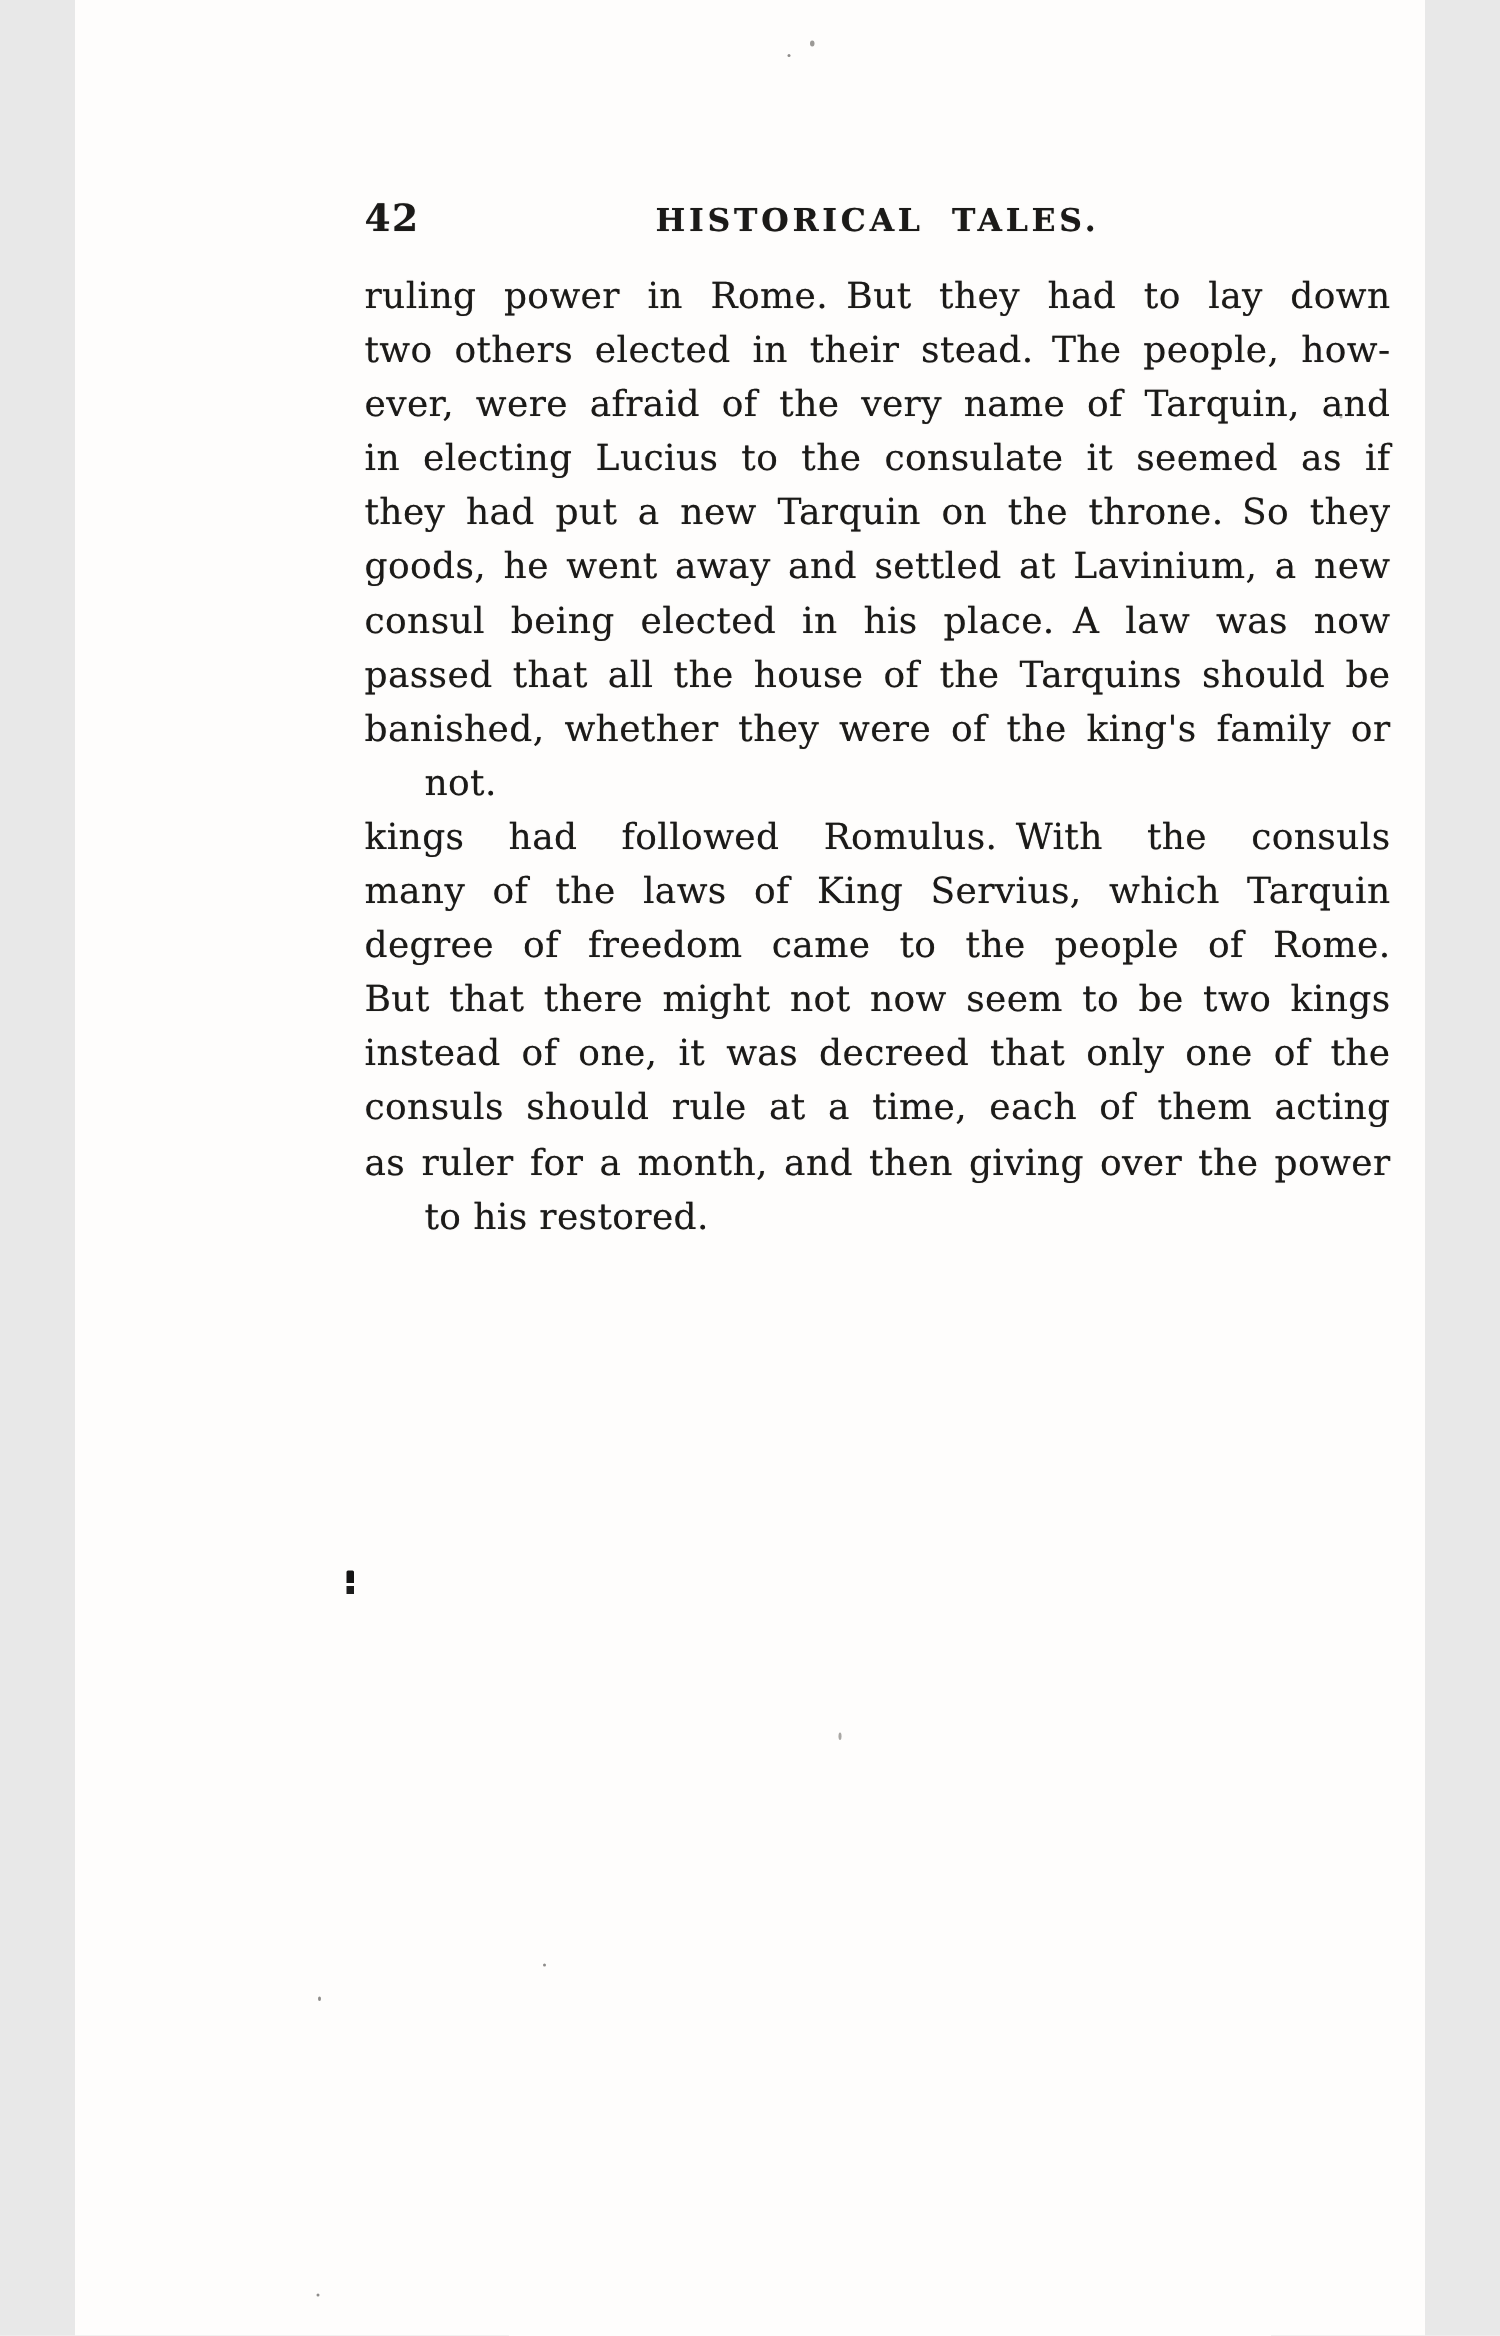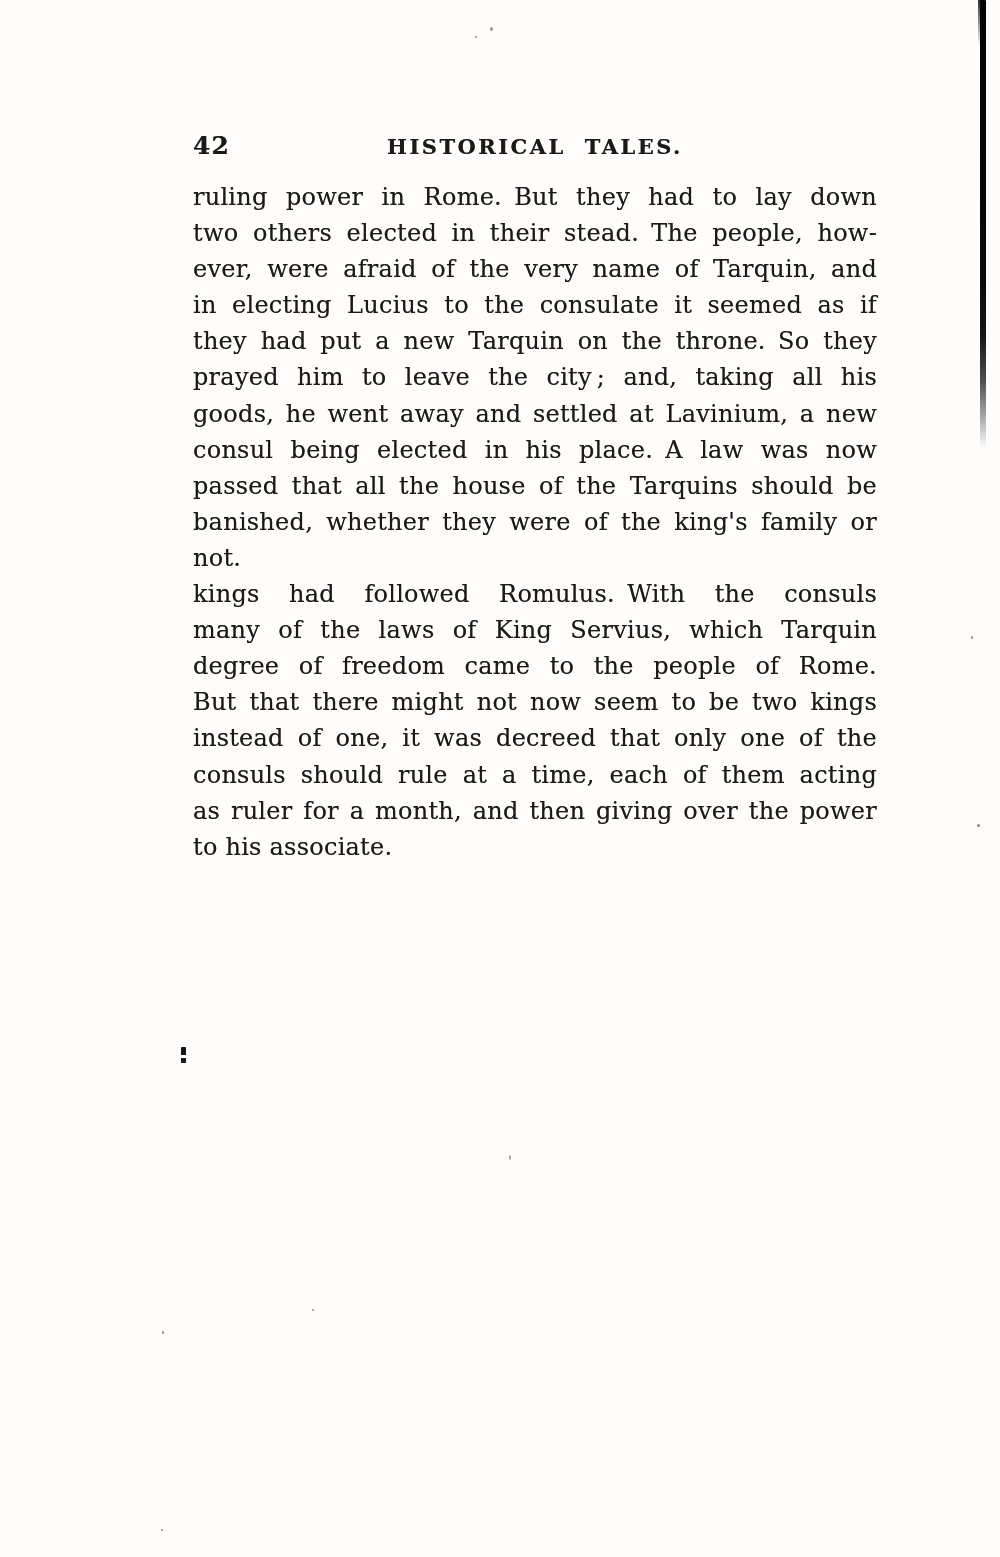--- a/index.html
+++ b/index.html
@@ -2,21 +2,21 @@
 <html><head>
 <meta charset="utf-8">
 <style>
   html, body {
     margin: 0;
     padding: 0;
     background: #e8e8e8;
   }
   .page {
     position: relative;
-    width: 1000px;
+    width: 900px;
     height: 1557px;
     margin: 0 auto;
     background: #fefdfc;
     overflow: hidden;
     font-family: "DejaVu Serif", "Liberation Serif", serif;
     color: #1b1a18;
   }
 
   
   .running-header {
@@ -59,20 +59,21 @@
     letter-spacing: 0.25px;
     text-shadow: 0 0 0.45px rgba(25,22,20,0.55);
   }
   .text-line {
     text-align: justify;
     text-align-last: justify;
     white-space: normal;
   }
   .text-line.para-end {
     text-align-last: left;
+    margin-left: 40px;
   }
   .text-line.indented {
     padding-left: 30px;
   }
 
   
   .scan-bar {
     position: absolute;
     top: 0;
     left: 980px;
@@ -129,37 +130,36 @@
   </div>
 
   <div class="text-block">
 
     <div>
       <div class="text-line">ruling power in Rome. But they had to lay down</div>
       <div class="text-line">two others elected in their stead. The people, how-</div>
       <div class="text-line">ever, were afraid of the very name of Tarquin, and</div>
       <div class="text-line">in electing Lucius to the consulate it seemed as if</div>
       <div class="text-line">they had put a new Tarquin on the throne. So they</div>
-      <div class="text-line">prayed him to leave the city ; and, taking all his</div>
       <div class="text-line">goods, he went away and settled at Lavinium, a new</div>
       <div class="text-line">consul being elected in his place. A law was now</div>
       <div class="text-line">passed that all the house of the Tarquins should be</div>
       <div class="text-line">banished, whether they were of the king's family or</div>
       <div class="text-line para-end">not.</div>
     </div>
 
     <div>
       <div class="text-line">kings had followed Romulus. With the consuls</div>
       <div class="text-line">many of the laws of King Servius, which Tarquin</div>
       <div class="text-line">degree of freedom came to the people of Rome.</div>
       <div class="text-line">But that there might not now seem to be two kings</div>
       <div class="text-line">instead of one, it was decreed that only one of the</div>
       <div class="text-line">consuls should rule at a time, each of them acting</div>
       <div class="text-line">as ruler for a month, and then giving over the power</div>
-      <div class="text-line para-end">to his associate.</div>
+      <div class="text-line para-end">to his restored.</div>
     </div>
   </div>
 
   <div class="scan-bar"></div>
   <div class="ink-mark"></div>
   <div class="speck s1"></div>
   <div class="speck s2"></div>
   <div class="speck s3"></div>
   <div class="speck s4"></div>
   <div class="speck s5"></div>

